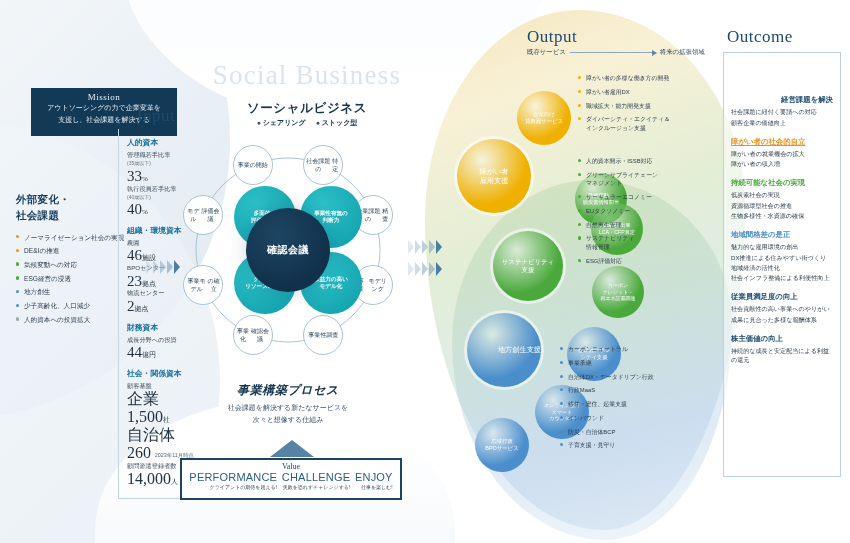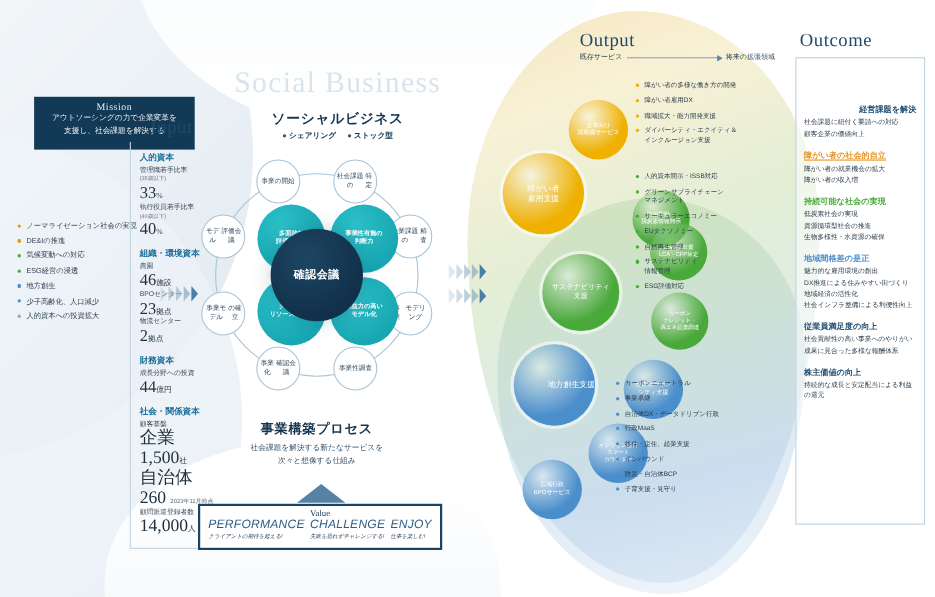--- a/index.html
+++ b/index.html
@@ -122,30 +122,30 @@
     display:flex; align-items:center; justify-content:center; text-align:center;
     color:#fff; font-size:5.6px; line-height:1.3; font-weight:bold;
   }
   .core {
     position:absolute; left:70px; top:70px; width:84px; height:84px; border-radius:50%;
     background:radial-gradient(circle at 38% 32%, #1d4663 0%, #11304a 70%);
     color:#fff; display:flex; align-items:center; justify-content:center;
     font-size:10px; font-weight:bold; letter-spacing:.5px;
     box-shadow:0 0 18px rgba(20,60,90,.22);
   }
-  .proc-title { position:absolute; left:176px; top:382px; width:224px; text-align:center; font-size:12px; font-weight:bold; color:#16364f; letter-spacing:.6px;}
+  .proc-title { position:absolute; left:176px; top:382px; width:224px; text-align:center; font-size:12px; font-weight:bold; color:#16364f; letter-spacing:.6px;font-style:italic;}
   .proc-sub { position:absolute; left:166px; top:402px; width:244px; text-align:center; font-size:7px; color:#33506a; line-height:1.65; }
 
   
   .valtri { position:absolute; left:270px; top:440px; width:0;height:0;
     border-left:22px solid transparent; border-right:22px solid transparent; border-bottom:17px solid #3a6c93; opacity:.85;}
   .valbox { position:absolute; left:180px; top:458px; width:222px; height:42px; border:2px solid #1d4364; background:#fff; }
   .valbox .v-t { text-align:center; font-family:"Liberation Serif", serif; font-size:8px; color:#1d4364; margin-top:2px; }
   .valbox .v-row { display:flex; justify-content:space-around; align-items:flex-start; padding:0 5px; }
-  .valbox .v-item { text-align:left;font-style:italic; }
+  .valbox .v-item { text-align:right; }
   .valbox .v-en { font-size:11px; color:#2c5d85; letter-spacing:.2px; }
   .valbox .v-jp { font-size:5px; color:#2b4258; margin-top:1px; }
 
   
   .out-head { position:absolute; left:527px; top:27px; font-family:"Liberation Serif", serif; font-size:17px; color:#1d4a6e; letter-spacing:.5px;}
   .out-sub { position:absolute; left:527px; top:48px; display:flex; align-items:center; gap:4px; font-size:6.4px; color:#2c4256; }
   .out-line { width:86px; height:1px; background:#8aa7bd; position:relative; }
   .out-line::after { content:""; position:absolute; right:-1px; top:-2.5px; width:0;height:0;
      border-top:3px solid transparent;border-bottom:3px solid transparent;border-left:5px solid #5c86a8; }
 
@@ -178,20 +178,24 @@
   <div class="bg-output-blob"></div>
   <div class="bg-output-blob2"></div>
 
   <div class="mission">
     <div class="m-title">Mission</div>
     <div class="m-body">アウトソーシングの力で企業変革を</div>
     <div class="m-body">支援し、社会課題を解決する</div>
   </div>
 
   <div class="ext">
+    <h3>
+      <span>外部変化・</span><br>
+      <span>社会課題</span>
+    </h3>
     <ul id="ext-list">
         <li><span class="dot" style="background: rgb(232, 148, 31);"></span><span>ノーマライゼーション社会の実現</span></li>
         <li><span class="dot" style="background: rgb(232, 148, 31);"></span><span>DE&amp;Iの推進</span></li>
         <li><span class="dot" style="background: rgb(74, 169, 59);"></span><span>気候変動への対応</span></li>
         <li><span class="dot" style="background: rgb(74, 169, 59);"></span><span>ESG経営の浸透</span></li>
         <li><span class="dot" style="background: rgb(74, 142, 203);"></span><span>地方創生</span></li>
         <li><span class="dot" style="background: rgb(74, 142, 203);"></span><span>少子高齢化、人口減少</span></li>
         <li><span class="dot" style="background: rgb(154, 167, 178);"></span><span>人的資本への投資拡大</span></li>
       </ul>
   </div>

